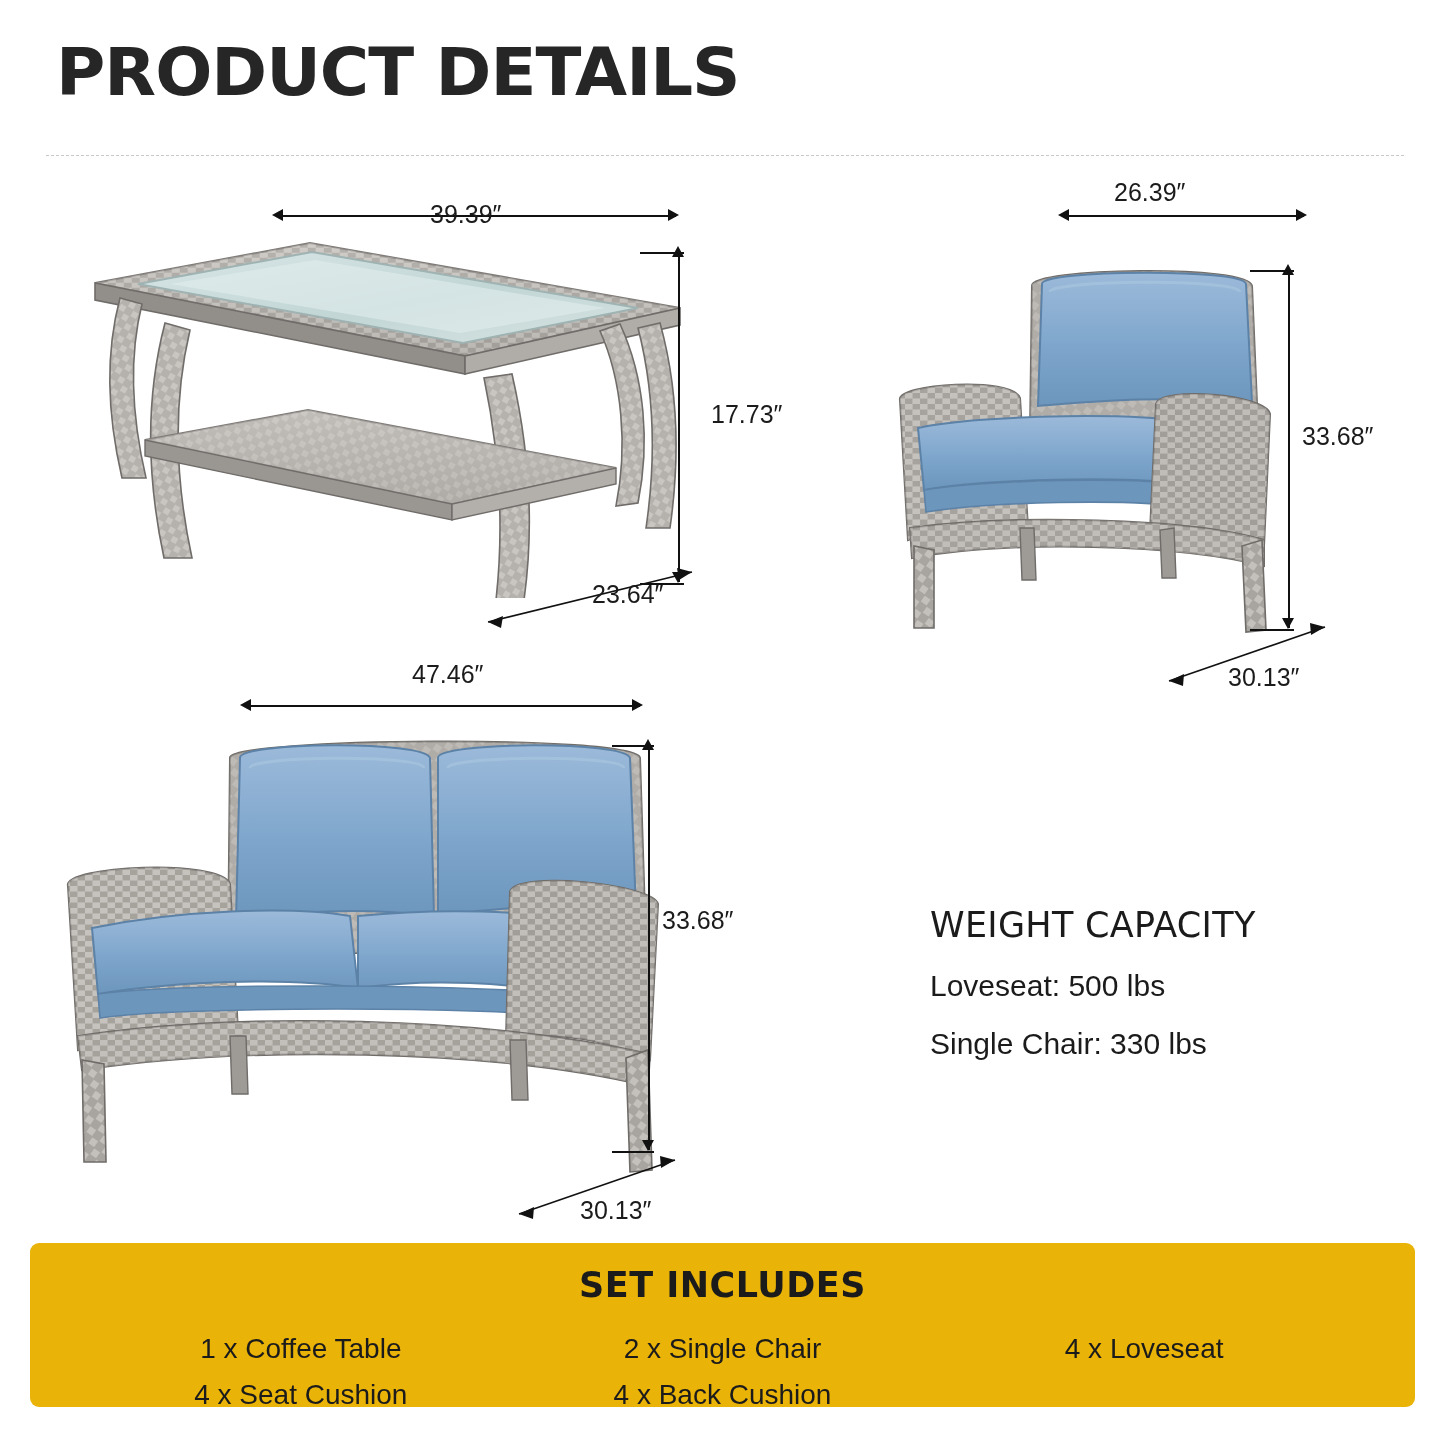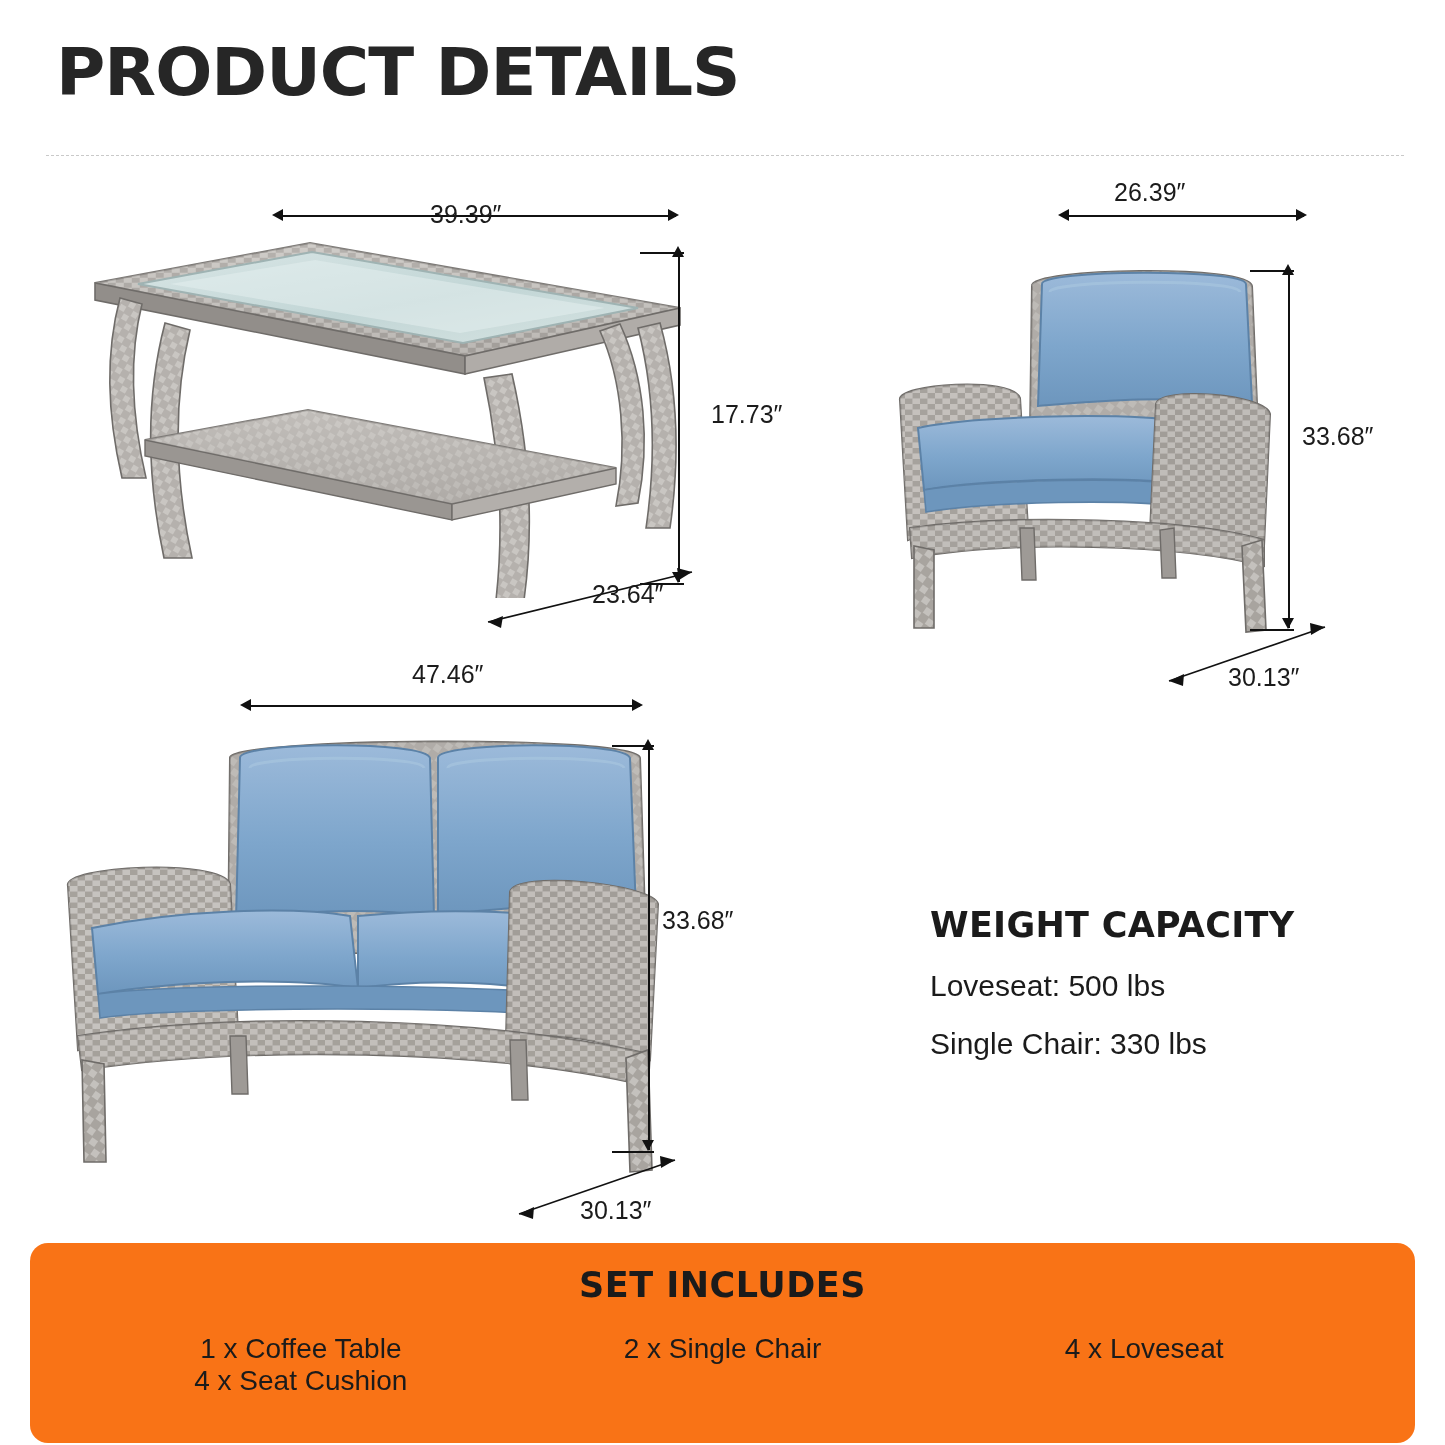--- a/index.html
+++ b/index.html
@@ -83,48 +83,49 @@
   
   #table-img { left: 60px; top: 228px; width: 640px; height: 370px; }
   
   #chair-img { left: 860px; top: 228px; width: 430px; height: 430px; }
   
   #loveseat-img { left: 40px; top: 710px; width: 640px; height: 500px; }
 
   
   .weight-box { position: absolute; left: 930px; top: 905px; width: 480px; }
   .weight-title {
-    font-size: 35px; font-weight: bold; color: #1b1b1b; letter-spacing: 0.3px;
+    font-size: 35px; font-weight: normal; color: #1b1b1b; letter-spacing: 0.3px;
     font-family: "DejaVu Sans", sans-serif;
   }
   .weight-line { font-size: 30px; color: #1b1b1b; margin-top: 24px; }
 
   
   .set-panel {
     position: absolute;
     left: 30px;
     top: 1243px;
     width: 1385px;
-    height: 200px;
-    background: #f97316;
-    border-radius: 18px;
+    height: 164px;
+    background: #eab308;
+    border-radius: 9px;
   }
   .set-title {
     position: absolute;
     top: 22px; left: 0; width: 100%;
     text-align: center;
     font-size: 35px; font-weight: bold; letter-spacing: 0.5px;
     color: #1b1b1b;
     font-family: "DejaVu Sans", sans-serif;
   }
   .set-grid {
     position: absolute;
     top: 90px; left: 60px; width: 1265px;
     display: grid;
     grid-template-columns: 1fr 1fr 1fr;
+    row-gap: 14px;
   }
   .set-cell { font-size: 28px; color: #1b1b1b; text-align: center; }
 </style>
 </head>
 <body>
 
 <div class="header">
   <div class="title">PRODUCT DETAILS</div>
 </div>
 <div class="hrule"></div>
@@ -353,15 +354,16 @@
   <div class="weight-line">Single Chair: 330 lbs</div>
 </div>
 
 <div class="set-panel">
   <div class="set-title">SET INCLUDES</div>
   <div class="set-grid">
     <div class="set-cell">1 x Coffee Table</div>
     <div class="set-cell">2 x Single Chair</div>
     <div class="set-cell">4 x Loveseat</div>
     <div class="set-cell">4 x Seat Cushion</div>
+    <div class="set-cell">4 x Back Cushion</div>
     <div class="set-cell"></div>
   </div>
 </div>
 
 </body></html>

